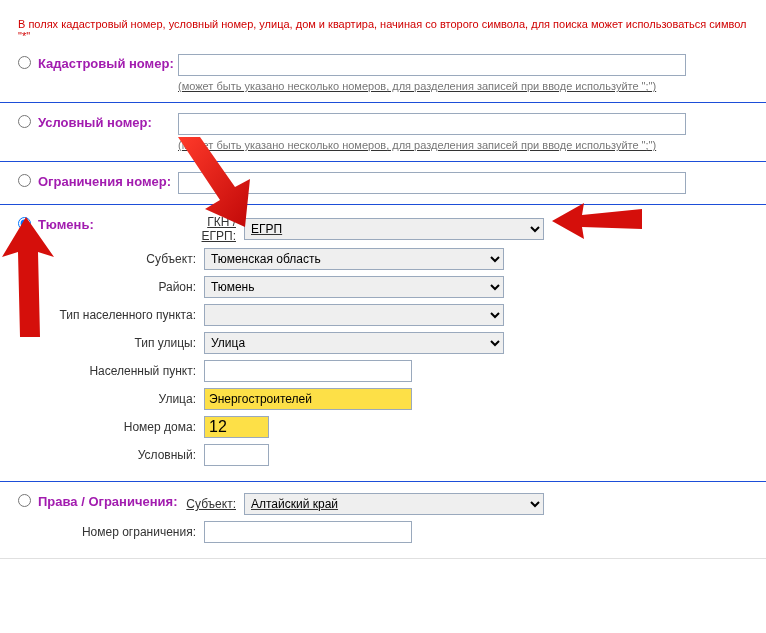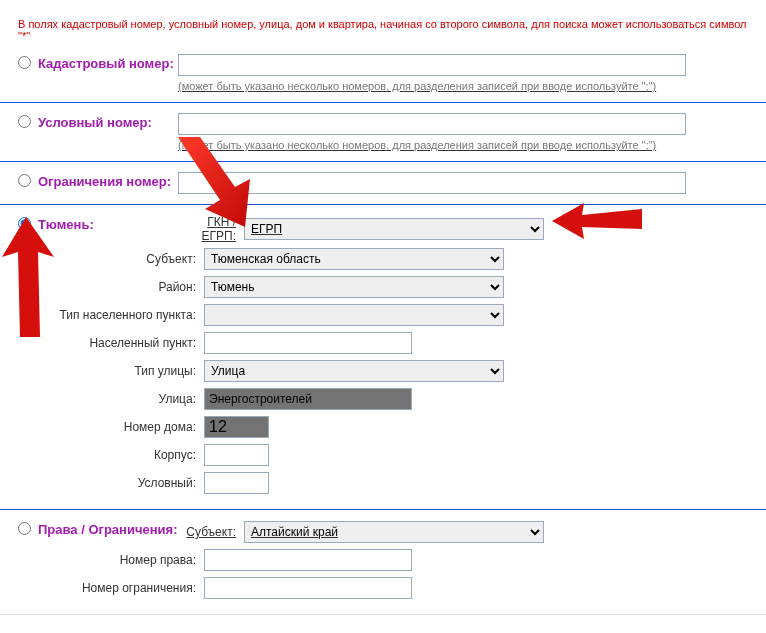--- a/index.html
+++ b/index.html
@@ -72,21 +72,21 @@
     font-size: 12px;
   }
   .small-text {
     width: 55px;
     height: 18px;
     border: 1px solid #9aa9bd;
     padding: 1px 4px;
     font-family: Arial;
     font-size: 16px;
   }
-  .hl { background: #737373; }
+  .hl { background: #fde047; }
   select.wide-sel {
     width: 300px;
     height: 22px;
     border: 1px solid #9aa9bd;
     font-family: Arial;
     font-size: 12px;
     padding: 1px 2px;
   }
   .hint {
     font-size: 11px;
@@ -169,38 +169,34 @@
       </div>
     <div class="field-row">
         <div class="field-label">Район:</div>
       <select class="wide-sel"><option>Тюмень</option></select>
       </div>
     <div class="field-row">
         <div class="field-label">Тип населенного пункта:</div>
       <select class="wide-sel"><option></option></select>
       </div>
     <div class="field-row">
+        <div class="field-label">Тип улицы:</div>
+      <select class="wide-sel"><option>Улица</option></select>
+      </div>
+    <div class="field-row">
         <div class="field-label">Населенный пункт:</div>
       <input type="text" class="med-text" value="" style="">
       </div>
     <div class="field-row">
-        <div class="field-label">Тип улицы:</div>
-      <select class="wide-sel"><option>Улица</option></select>
-      </div>
-    <div class="field-row">
         <div class="field-label">Улица:</div>
       <input type="text" class="med-text hl" value="Энергостроителей" style="">
       </div>
     <div class="field-row">
         <div class="field-label">Номер дома:</div>
       <input type="text" class="small-text hl" value="12" style="">
-      </div>
-    <div class="field-row">
-        <div class="field-label">Корпус:</div>
-      <input type="text" class="small-text" value="" style="">
       </div>
     <div class="field-row">
         <div class="field-label">Условный:</div>
       <input type="text" class="small-text" value="" style="">
       </div>
   </div>
 
   <svg class="arrow" style="left:160px; top:-68px; width:110px; height:90px;" viewBox="0 0 110 90">
     <defs>
         <linearGradient id="g1" x1="0" y1="0" x2="1" y2="1">
@@ -226,24 +222,20 @@
     <div class="title-col" style="width:140px">Права / Ограничения:</div>
     <div class="fields-col">
       <div class="field-row">
         <div class="field-label" style="width:58px">Субъект:</div>
         <select class="wide-sel"><option>Алтайский край</option></select>
       </div>
     </div>
   </div>
   <div style="padding-left:20px">
     <div class="field-row">
-        <div class="field-label">Номер права:</div>
-      <input type="text" class="med-text" value="" style="">
-      </div>
-    <div class="field-row">
         <div class="field-label">Номер ограничения:</div>
       <input type="text" class="med-text" value="" style="">
       </div>
   </div>
 </div>
 
 <div class="footer">
   
   
 </div>

